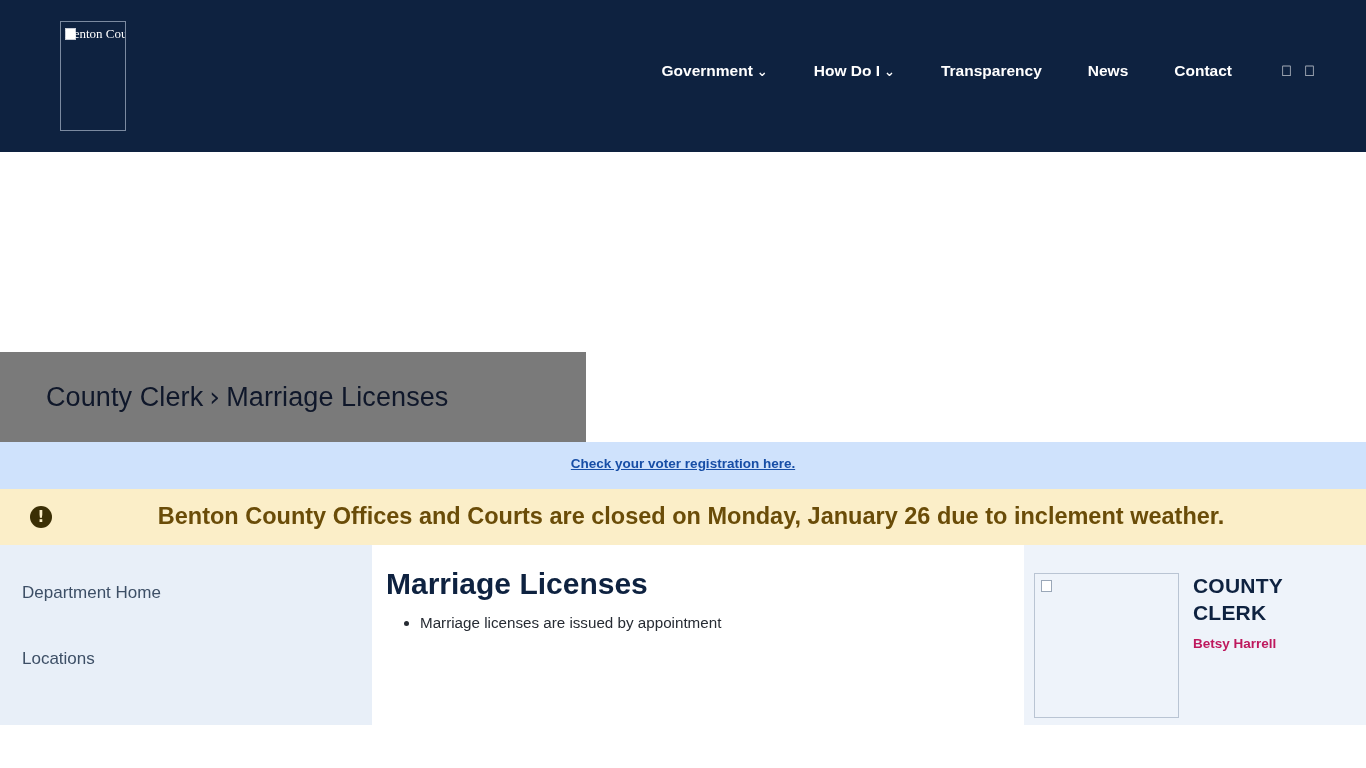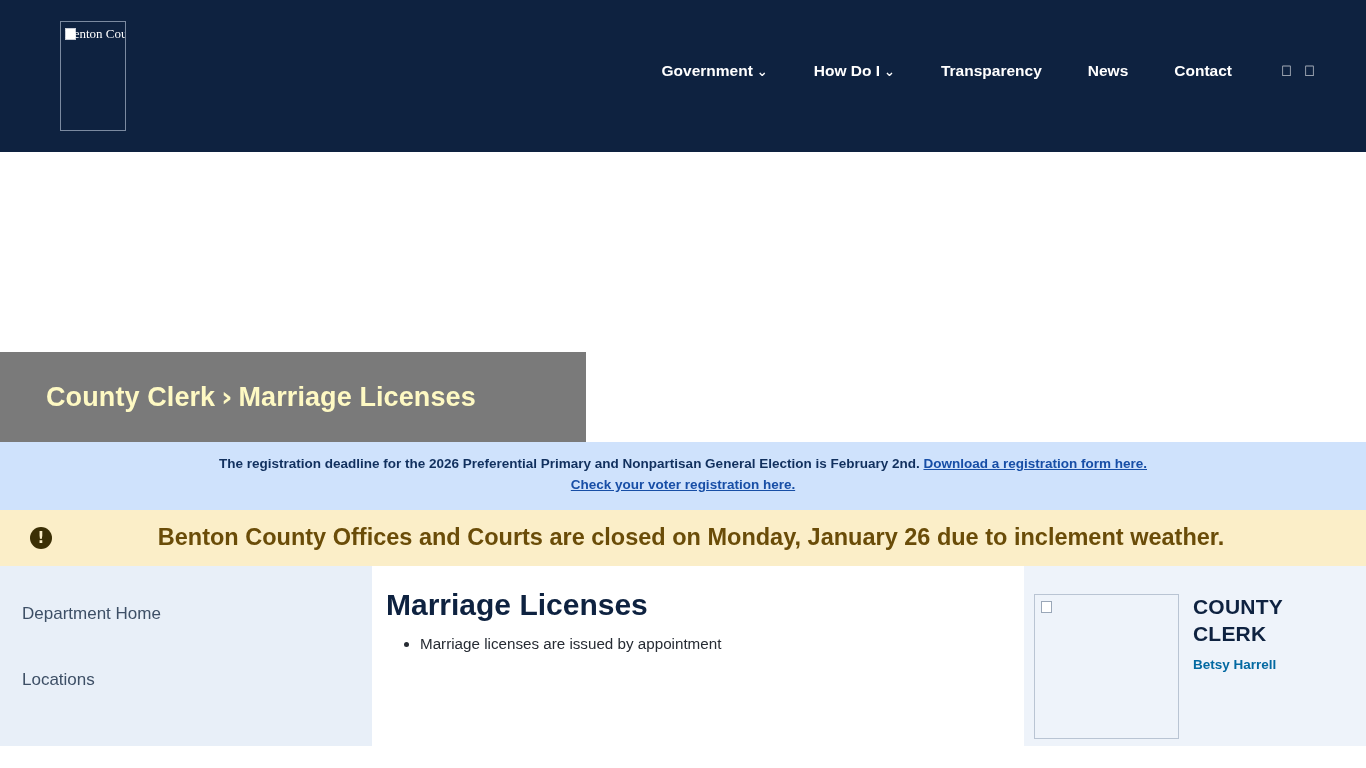--- a/index.html
+++ b/index.html
@@ -100,23 +100,23 @@
   .title-bar {
     width: 586px;
     height: 90px;
     background: #7a7a7a;
     display: flex;
     align-items: center;
     padding-left: 46px;
   }
   .title-bar h1 {
     margin: 0;
-    color: #fef9c3;
+    color: #0f172a;
     font-size: 27px;
-    font-weight: bold;
+    font-weight: normal;
     letter-spacing: .1px;
   }
   .title-bar .sep {
     font-family: "DejaVu Sans", sans-serif;
     padding: 0 6px;
   }
 
   
   .alert-info {
     background: #cfe2fc;
@@ -241,21 +241,21 @@
   .right-col h3 {
     margin: 0;
     color: #0e2240;
     font-size: 21px;
     font-weight: bold;
     line-height: 1.28;
     letter-spacing: .2px;
   }
   .right-col .person {
     margin-top: 9px;
-    color: #0369a1;
+    color: #be185d;
     font-size: 13.5px;
     font-weight: bold;
   }
 </style>
 </head>
 <body>
 
 <header class="site-header">
   <div class="brand">
     <div class="logo-box">
@@ -283,24 +283,20 @@
 
 <div class="hero"></div>
 
 <div class="title-bar">
   <h1>
     <span>County Clerk</span><span class="sep">›</span><span>Marriage Licenses</span>
   </h1>
 </div>
 
 <div class="alert-info">
-  <div class="line1">
-    <span>The registration deadline for the 2026 Preferential Primary and Nonpartisan General Election is February 2nd.</span>
-    <a>Download a registration form here.</a>
-  </div>
   <div class="line2">
     <a>Check your voter registration here.</a>
   </div>
 </div>
 
 <div class="alert-warning">
   <span class="warn-icon">!</span>
   <span class="warn-text">Benton County Offices and Courts are closed on Monday, January 26 due to inclement weather.</span>
 </div>
 

